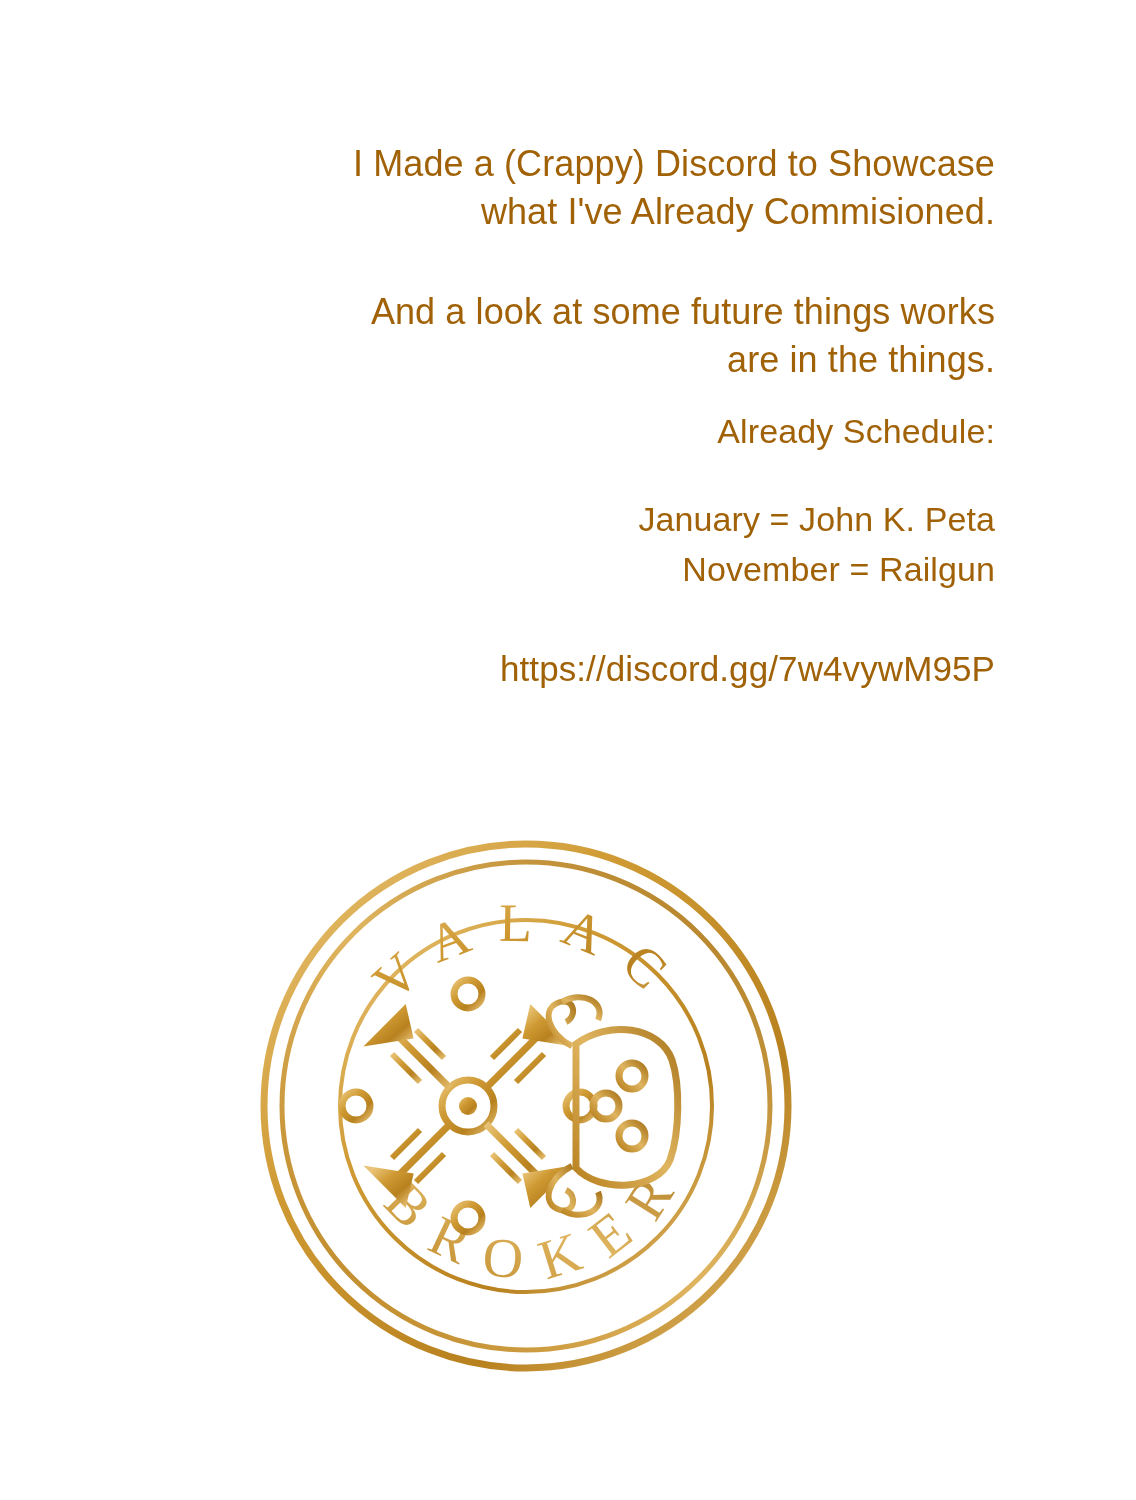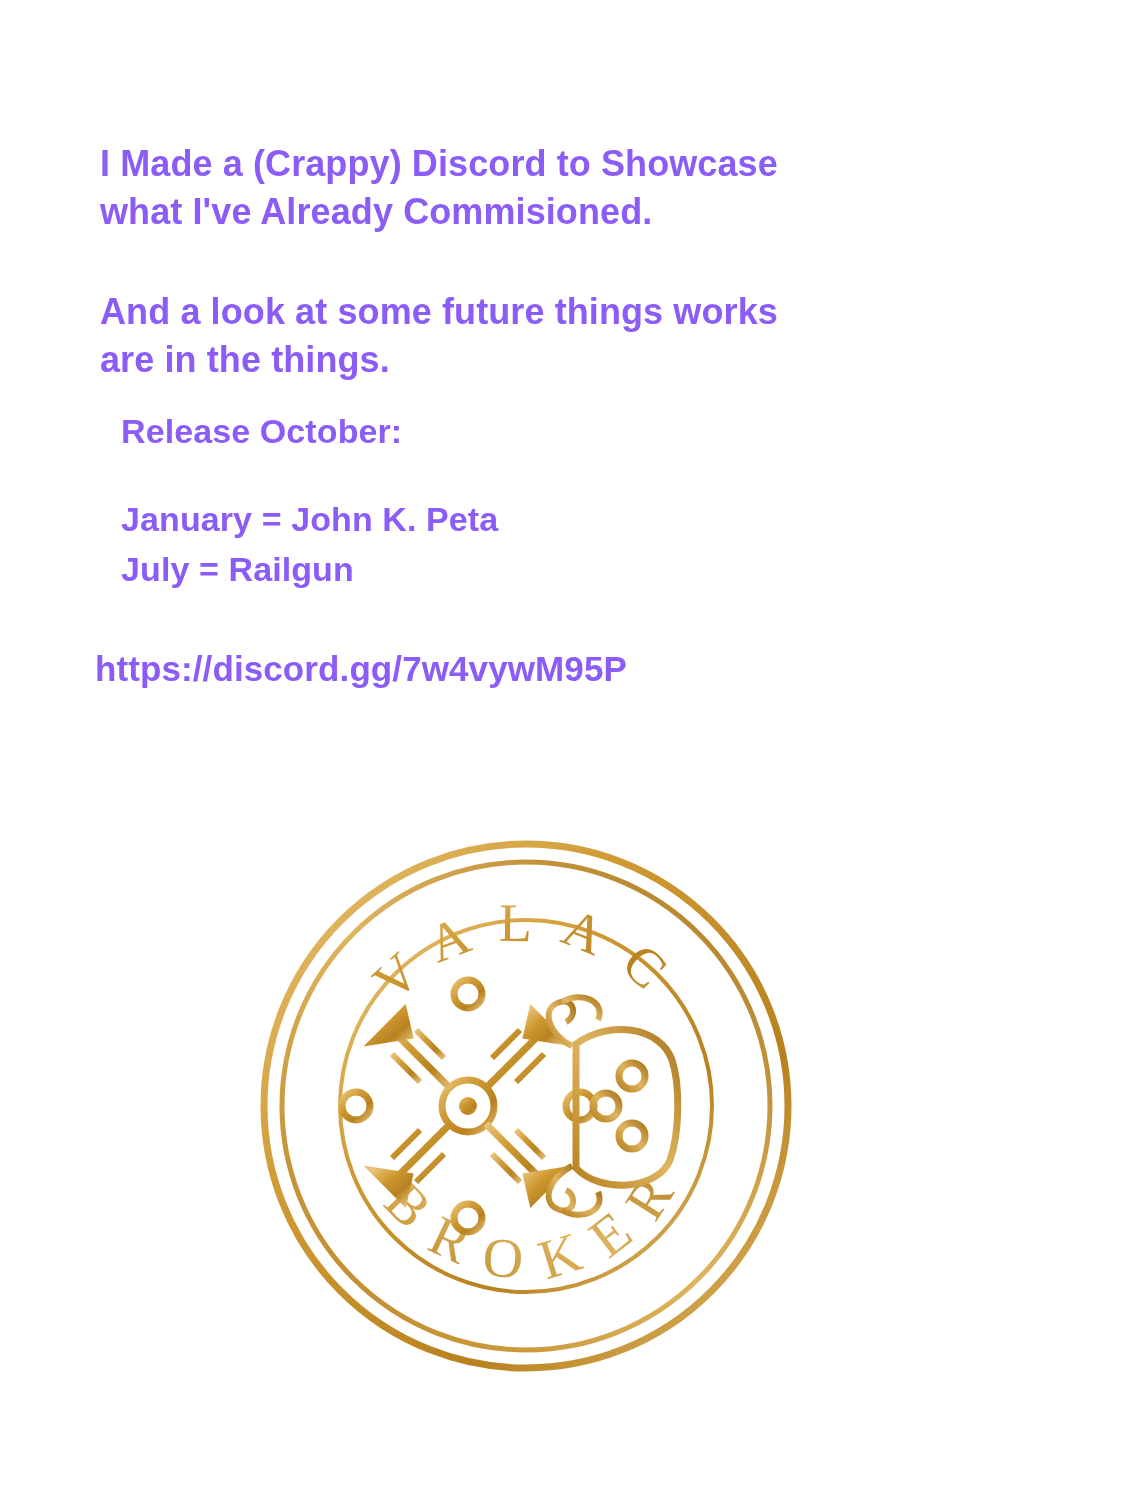--- a/index.html
+++ b/index.html
@@ -21,23 +21,24 @@
     height: 1500px;
     background: #ffffff;
   }
   .text-block {
     position: absolute;
     left: 95px;
     top: 140px;
     width: 900px;
   }
   .line {
-    font-weight: bold;
-    color: #8b5cf6;
+    font-weight: normal;
+    color: #a16207;
     letter-spacing: 0.1px;
+    text-align: right;
   }
   .l1 {
     font-size: 36px;
     line-height: 48px;
     padding-left: 5px;
   }
   .gap-sm { height: 24px; }
   .gap-md { height: 40px; }
   .gap-lg { height: 52px; }
   .l2 {
@@ -82,26 +83,26 @@
     <div class="line l1">I Made a (Crappy) Discord to Showcase</div>
     <div class="line l1">what I've Already Commisioned.</div>
 
     <div class="gap-lg"></div>
 
     <div class="line l2">And a look at some future things works</div>
     <div class="line l2">are in the things.</div>
 
     <div class="gap-sm"></div>
 
-    <div class="line l3">Release October:</div>
+    <div class="line l3">Already Schedule:</div>
 
     <div class="gap-md"></div>
 
     <div class="line l4">January = John K. Peta</div>
-    <div class="line l4">July = Railgun</div>
+    <div class="line l4">November = Railgun</div>
 
     <div class="gap-lg"></div>
 
     <div class="line l5">https://discord.gg/7w4vywM95P</div>
   </div>
 
   <div class="logo-wrap">
     <svg viewBox="0 0 560 560" xmlns="http://www.w3.org/2000/svg">
       <defs>
         <linearGradient id="goldGrad" x1="0" y1="0" x2="1" y2="1">

